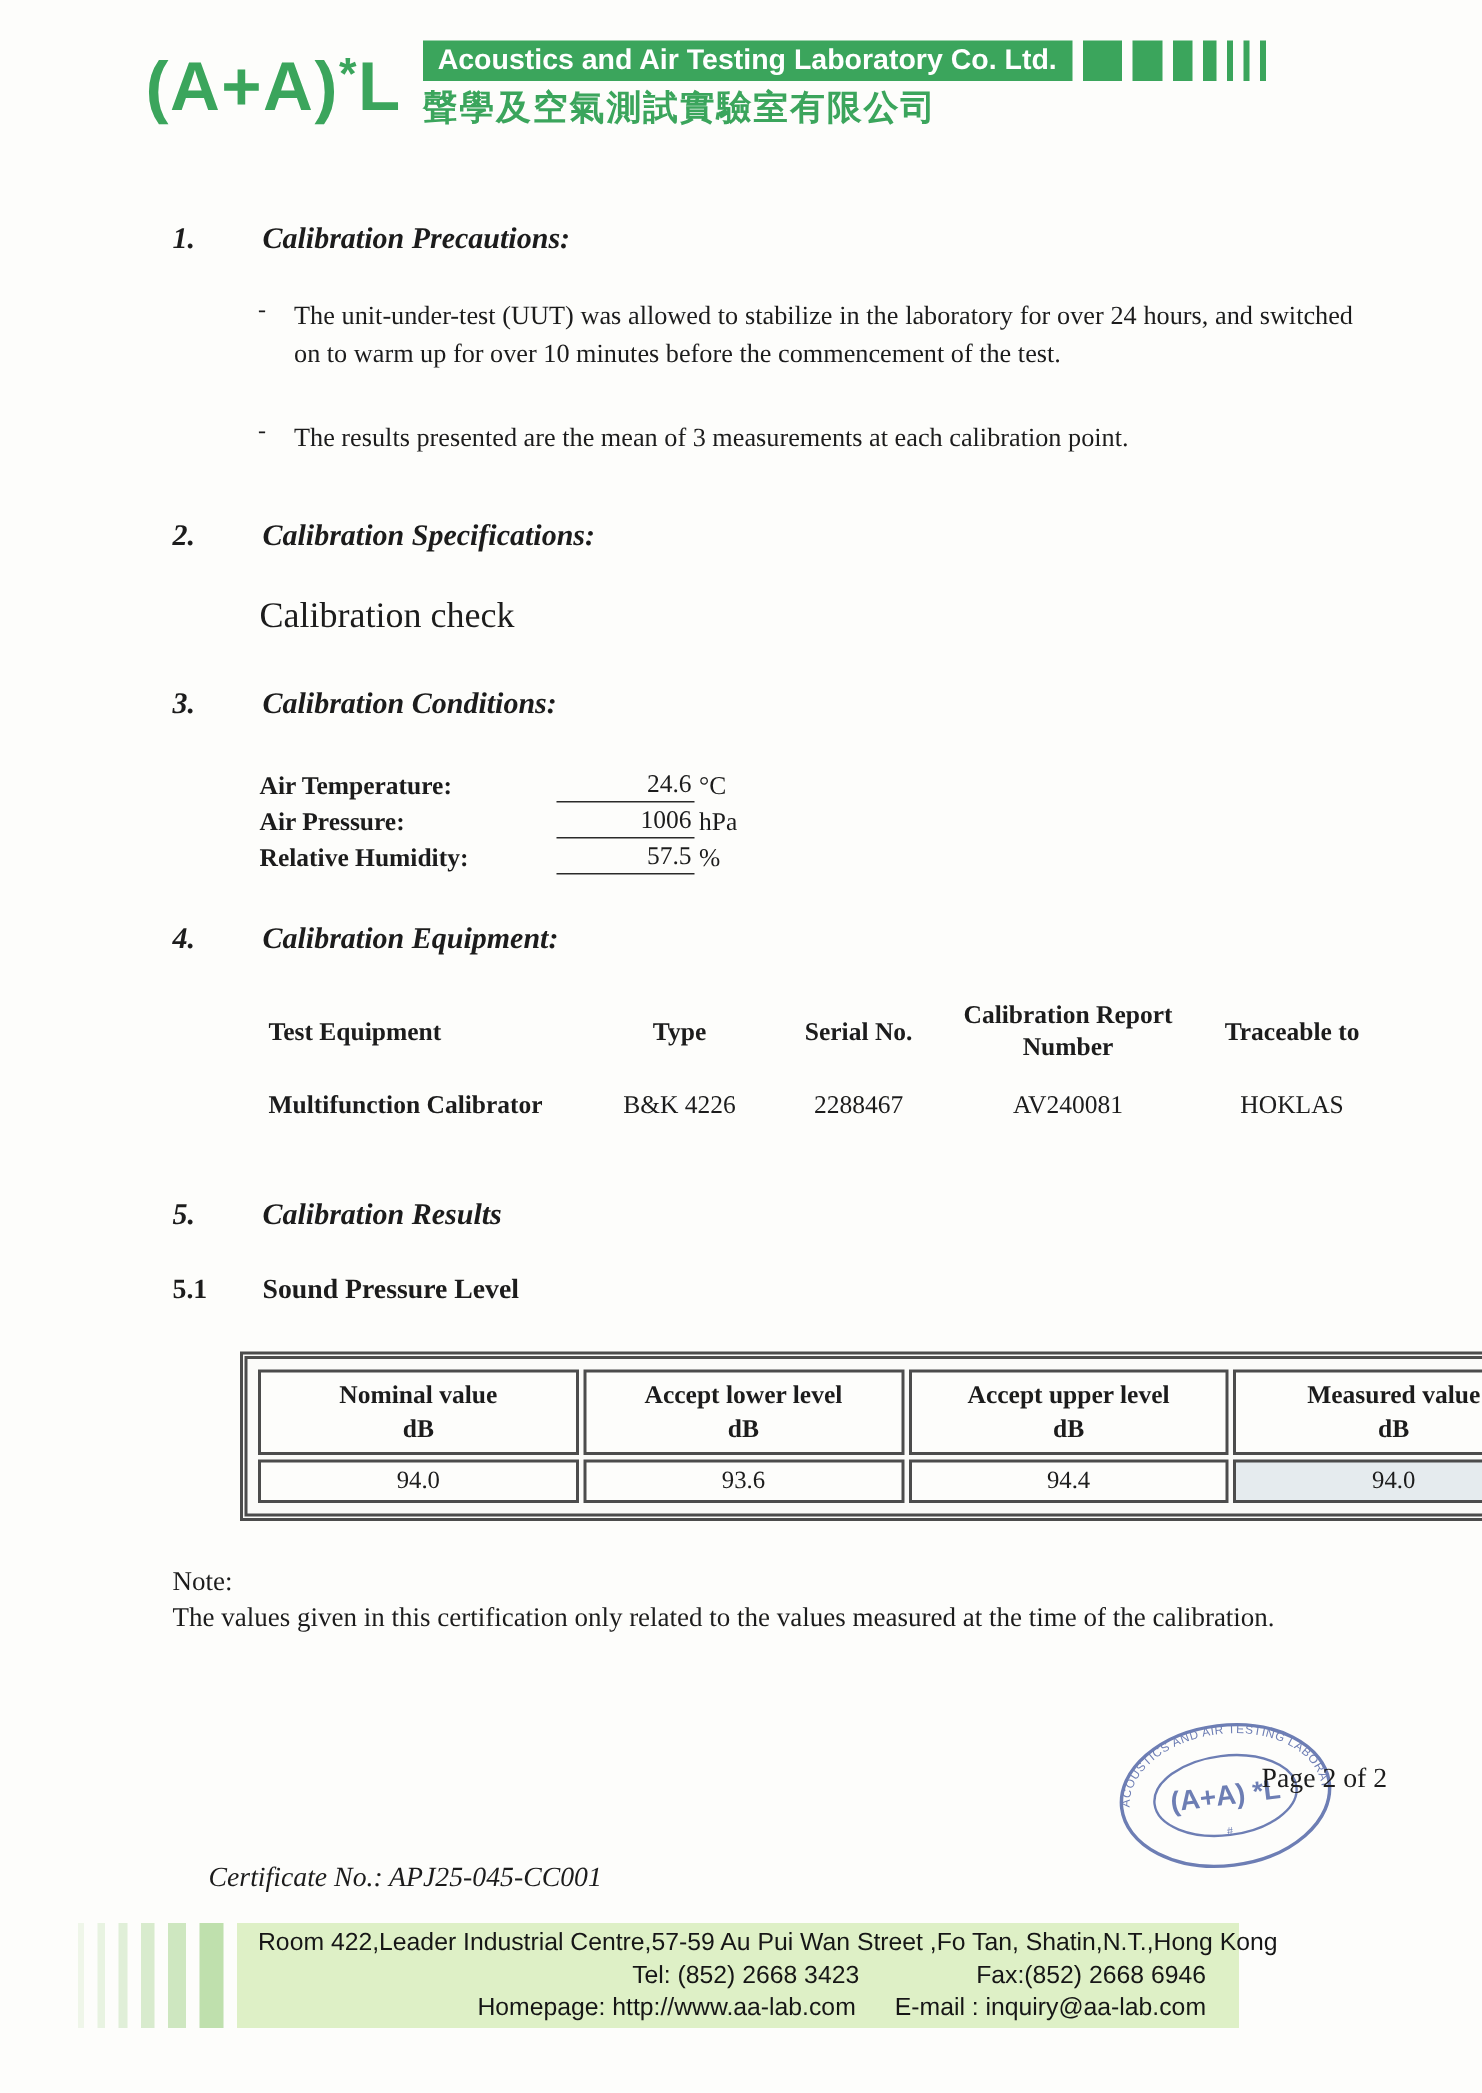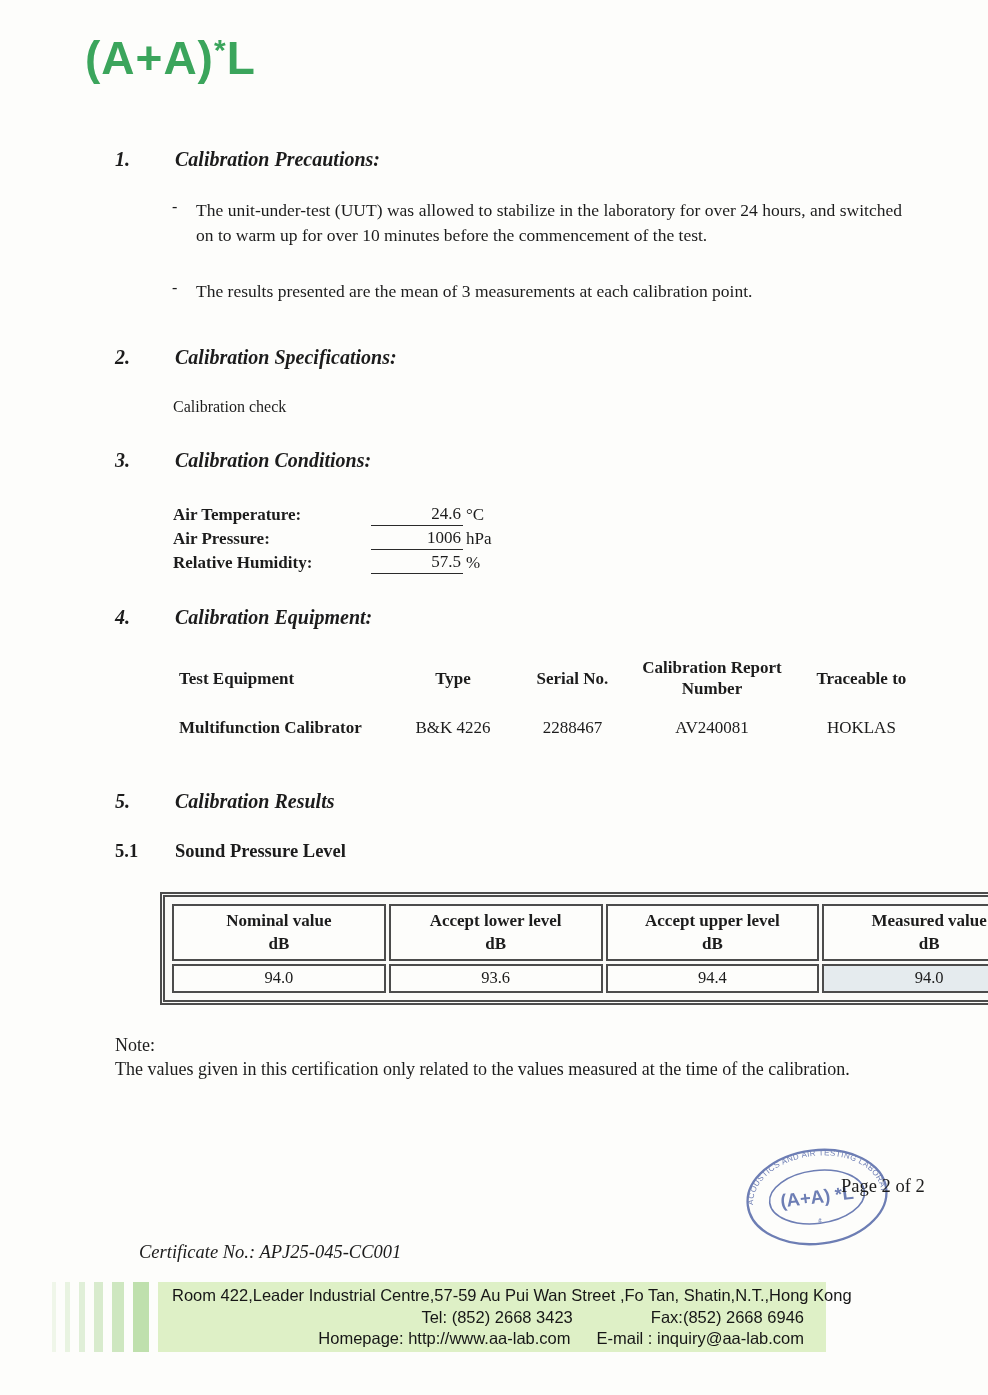--- a/index.html
+++ b/index.html
@@ -9,21 +9,21 @@
     width: 988px;
     height: 1395px;
     margin: 0 auto;
     background: #fdfdfb;
     font-family: "Liberation Serif", serif;
     color: #1c1c1c;
     overflow: hidden;
   }
 
   
-  .header { position: absolute; top: 27px; left: 85px; display: flex; align-items: flex-start; }
+  .header { position: absolute; top: 27px; left: 97px; display: flex; align-items: flex-start; }
   .logo {
     font-family: "Liberation Sans", sans-serif;
     font-weight: bold;
     font-size: 46px;
     line-height: 46px;
     color: #3ba55c;
     letter-spacing: 1px;
     margin-right: 14px;
     white-space: nowrap;
   }
@@ -57,21 +57,21 @@
   .content { position: absolute; top: 148px; left: 115px; width: 815px; }
   .sec-head { display: flex; font-weight: bold; font-style: italic; font-size: 20px; }
   .sec-num { width: 60px; flex: none; }
   .sub-head { display: flex; font-size: 18.5px; font-weight: bold; }
   .sub-num { width: 60px; flex: none; }
 
   .bullet { display: flex; margin-left: 57px; margin-top: 27px; width: 730px; }
   .bullet .dash { width: 24px; flex: none; }
   .bullet .btxt { font-size: 17.5px; line-height: 1.45; text-align: justify; }
 
-  .plain { margin-left: 58px; font-size: 16px; }
+  .plain { margin-left: 58px; font-size: 24px; }
 
   .conds { margin-left: 58px; font-size: 17px; }
   .cond-row { display: flex; align-items: flex-end; line-height: 23px; }
   .cond-label { font-weight: bold; width: 198px; flex: none; }
   .cond-value {
     display: inline-block; width: 92px; text-align: right;
     border-bottom: 1.5px solid #2a2a2a; padding-right: 2px;
   }
   .cond-unit { margin-left: 3px; }
 
@@ -122,20 +122,35 @@
 
   .mt68 { margin-top: 0; }
 </style>
 </head>
 <body>
 
 <div class="page">
 
   <div class="header">
     <div class="logo"><span>(A+A)</span><sup>*</sup><span>L</span></div>
+    <div class="header-right">
+      <div class="band-row">
+        <div class="band">Acoustics and Air Testing Laboratory Co. Ltd.</div>
+        <div class="bars">
+          <div class="b1"></div>
+          <div class="b2"></div>
+          <div class="b3"></div>
+          <div class="b4"></div>
+          <div class="b5"></div>
+          <div class="b6"></div>
+          <div class="b7"></div>
+        </div>
+      </div>
+      <div class="chinese">聲學及空氣測試實驗室有限公司</div>
+    </div>
   </div>
 
   <div class="content">
 
     <div class="sec-head mt68">
       <span class="sec-num">1.</span>
       <span>Calibration Precautions:</span>
     </div>
     <div class="bullet">
       <span class="dash">-</span>

